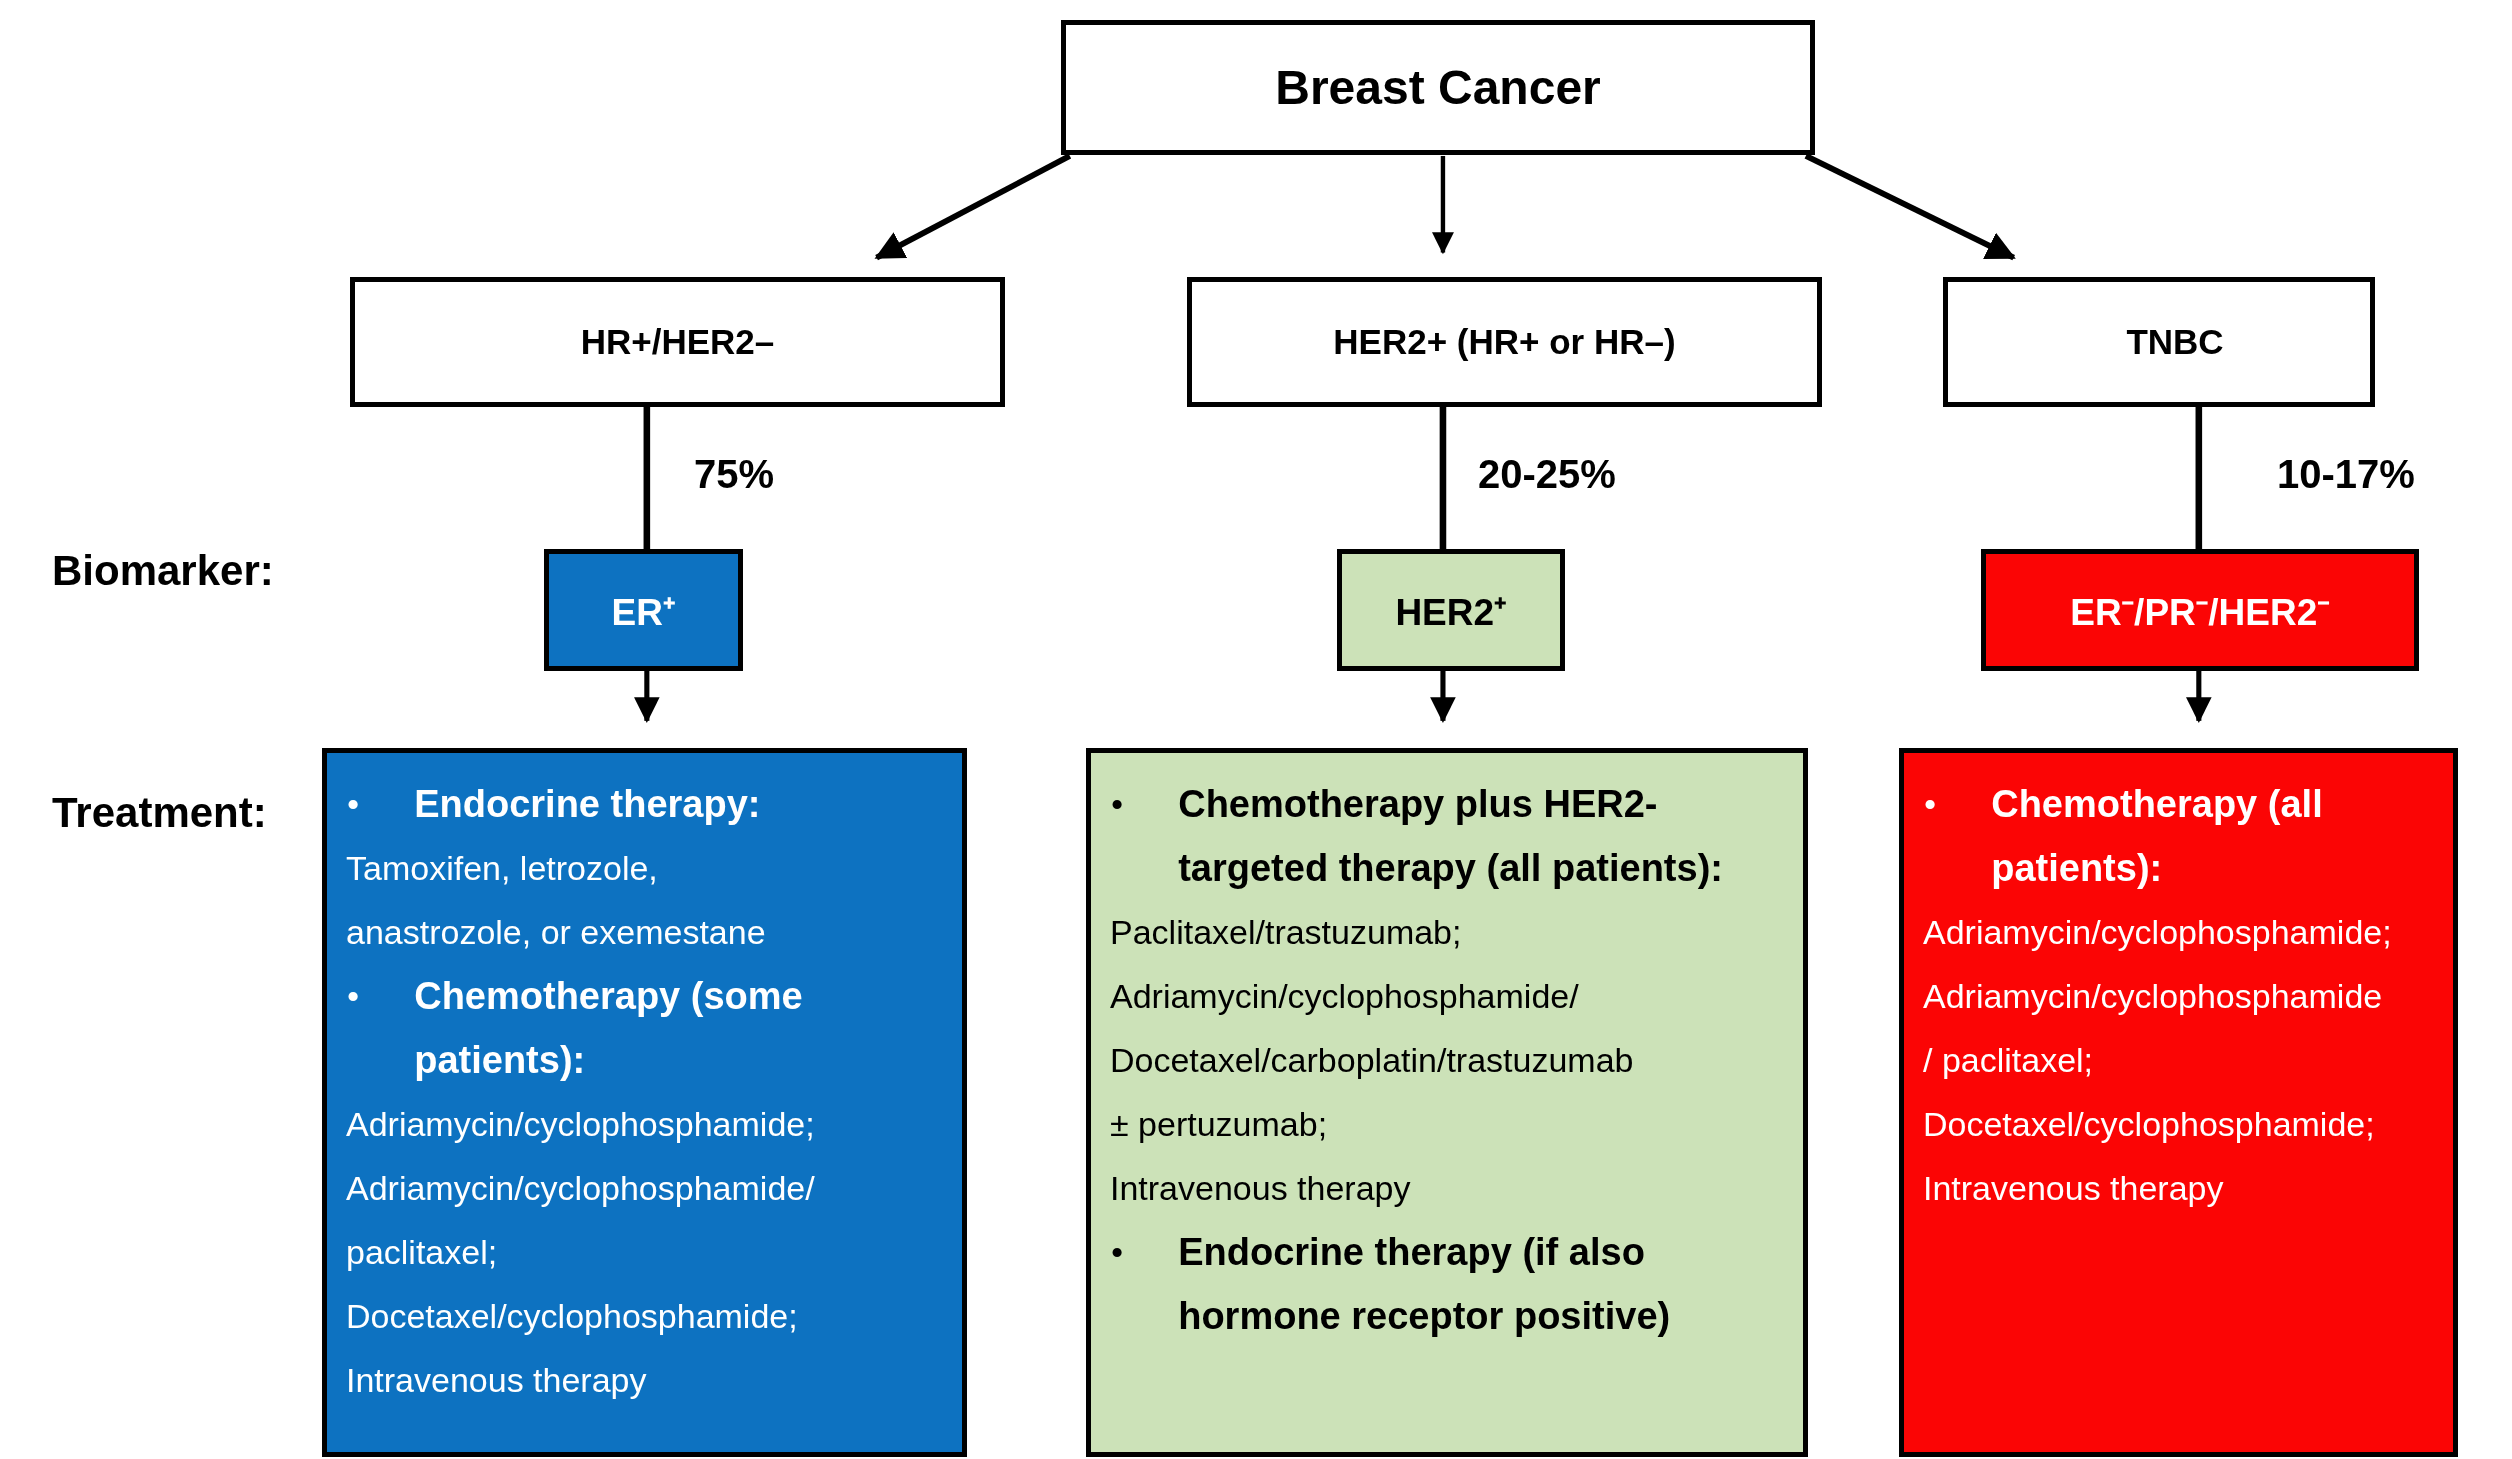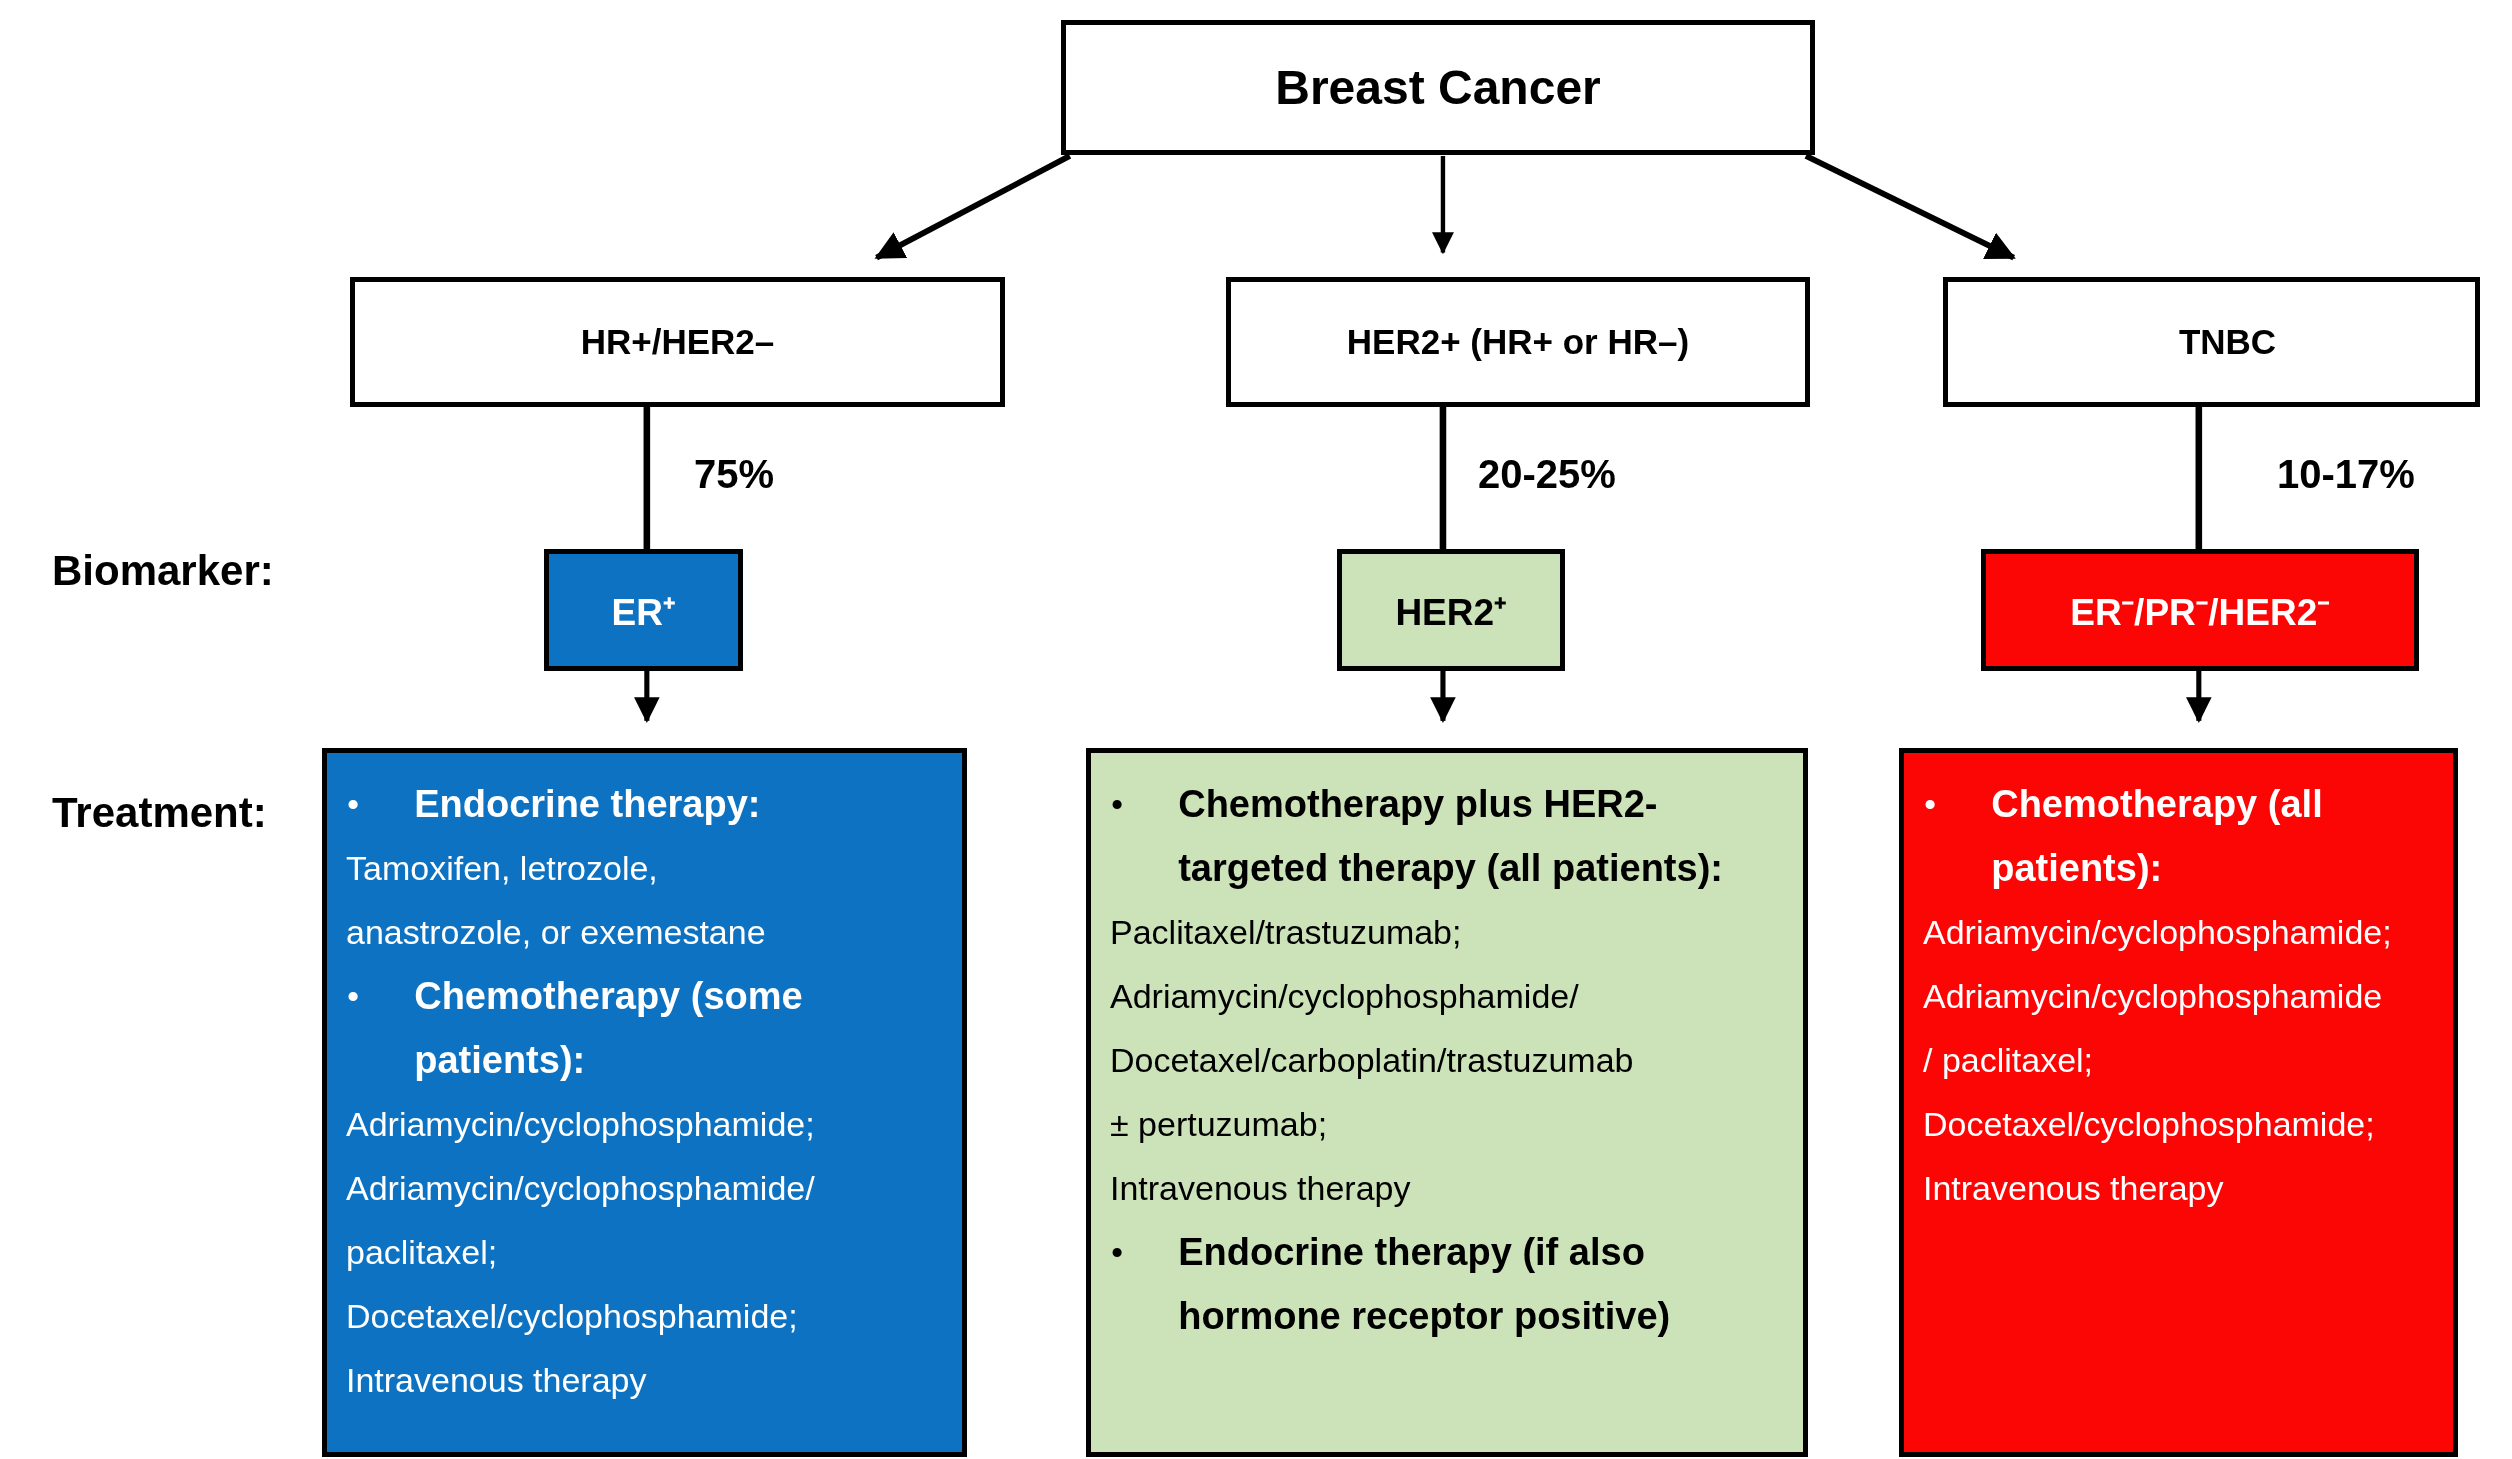--- a/index.html
+++ b/index.html
@@ -20,22 +20,22 @@
   }
   .title-box{
     left:1061px;top:20px;width:754px;height:135px;
     font-size:48px;font-weight:bold;color:#000;
   }
   .subtype-box{
     top:277px;height:130px;
     font-size:35px;font-weight:bold;color:#000;
   }
   #sub-0{left:350px;width:655px;}
-  #sub-1{left:1226px;width:584px;}
-  #sub-2{left:1943px;width:537px;padding-left:32px;}
+  #sub-1{left:1187px;width:635px;}
+  #sub-2{left:1943px;width:432px;padding-left:32px;}
 
   .pct{
     position:absolute;
     font-size:40px;font-weight:bold;color:#000;
     top:452px;
   }
   #pct-0{left:694px;}
   #pct-1{left:1478px;}
   #pct-2{left:2277px;}
 

